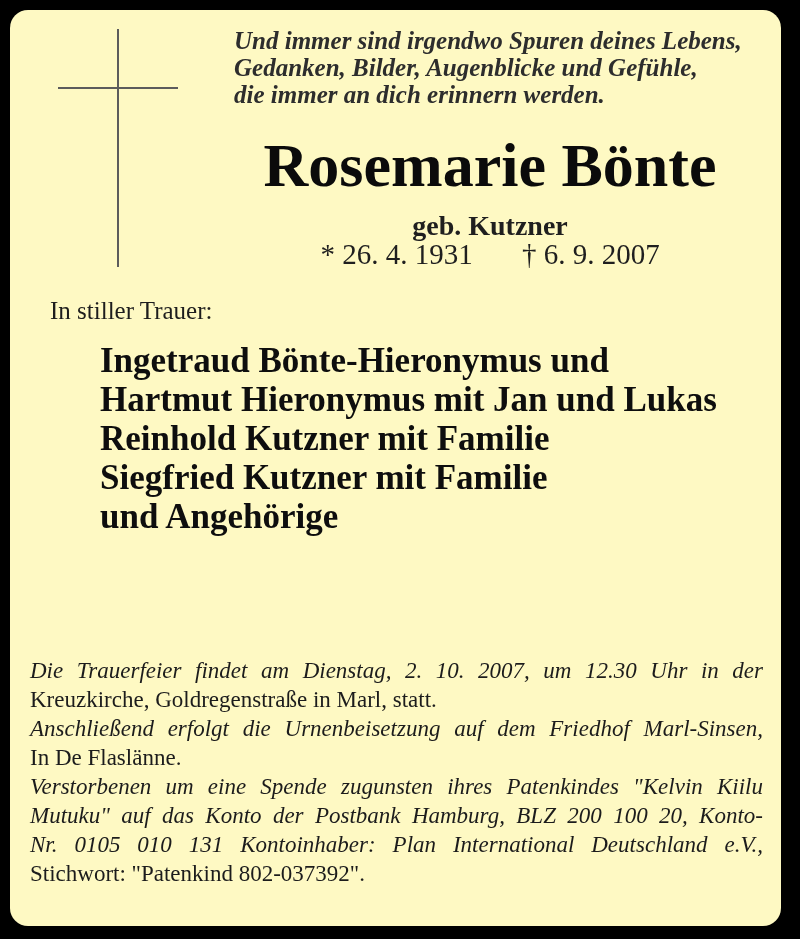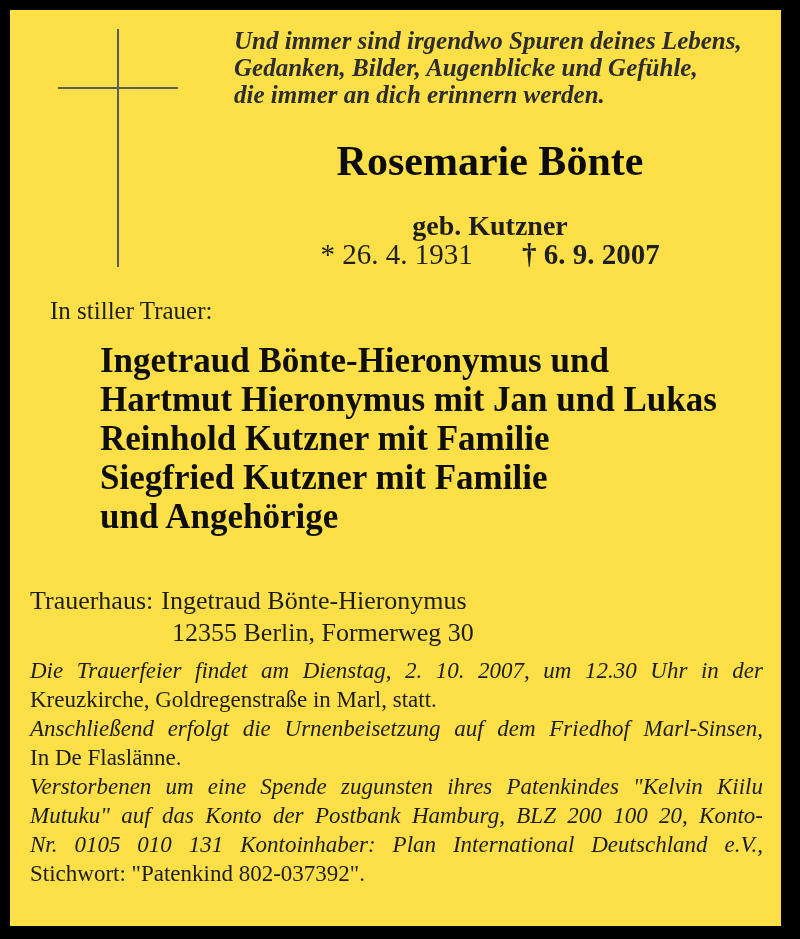--- a/index.html
+++ b/index.html
@@ -7,21 +7,22 @@
     width: 800px; height: 939px;
     position: relative;
     background: #000;
     font-family: "Liberation Serif", "DejaVu Serif", serif;
     overflow: hidden;
   }
   .card {
     position: absolute;
     left: 10px; top: 10px;
     width: 771px; height: 916px;
-    background: #fde047;
+    background: #fef9c3;
+    border-radius: 18px;
   }
   
   .cross { position: absolute; left: 0; top: 0; }
   .cross-v {
     position: absolute; left: 107px; top: 19px;
     width: 2px; height: 238px; background: #5c5c5c;
   }
   .cross-h {
     position: absolute; left: 48px; top: 77px;
     width: 120px; height: 2px; background: #5c5c5c;
@@ -29,37 +30,37 @@
   
   .epigraph {
     position: absolute; left: 224px; top: 17px; width: 540px;
     font-style: italic; font-weight: bold;
     font-size: 25px; line-height: 27px;
     color: #2d2d2d;
     white-space: nowrap;
   }
   
   .title {
-    position: absolute; left: 210px; top: 130px; width: 540px;
+    position: absolute; left: 210px; top: 124px; width: 540px;
     margin: 0; text-align: center;
-    font-size: 42px; font-weight: bold; line-height: 1;
+    font-size: 62px; font-weight: bold; line-height: 1;
     color: #0b0b0b;
   }
   .maiden {
     position: absolute; left: 210px; top: 202px; width: 540px;
     text-align: center; font-size: 28px; line-height: 1;
     color: #1f1f1f;
     font-weight: bold;
   }
   .dates {
     position: absolute; left: 210px; top: 230px; width: 540px;
     text-align: center; font-size: 29px; line-height: 1;
     color: #1f1f1f;
   }
-  .dates .death-date { margin-left: 42px; font-weight: bold; }
+  .dates .death-date { margin-left: 42px; }
   
   .intro {
     position: absolute; left: 20px; top: 288px;
     font-size: 25px; line-height: 1; color: #1d1d1d; margin-left: 20px;
   }
   .mourners {
     position: absolute; left: 90px; top: 331px;
     font-size: 35px; font-weight: bold; line-height: 39px;
     color: #0e0e0e; white-space: nowrap;
   }
@@ -106,26 +107,20 @@
   <div class="intro">In stiller Trauer:</div>
 
   <div class="mourners">
       <div>Ingetraud Bönte-Hieronymus und</div>
       <div>Hartmut Hieronymus mit Jan und Lukas</div>
       <div>Reinhold Kutzner mit Familie</div>
       <div>Siegfried Kutzner mit Familie</div>
       <div>und Angehörige</div>
     </div>
 
-  <div class="trauerhaus">
-    <div>
-      <span>Trauerhaus:</span><span class="th-name">Ingetraud Bönte-Hieronymus</span>
-    </div>
-    <div class="th-address">12355 Berlin, Formerweg 30</div>
-  </div>
 
   <div class="details">
       <div class="jl">Die Trauerfeier findet am Dienstag, 2. 10. 2007, um 12.30 Uhr in der</div>
       <div>Kreuzkirche, Goldregenstraße in Marl, statt.</div>
       <div class="jl">Anschließend erfolgt die Urnenbeisetzung auf dem Friedhof Marl-Sinsen,</div>
       <div>In De Flaslänne.</div>
       <div class="jl">Verstorbenen um eine Spende zugunsten ihres Patenkindes "Kelvin Kiilu</div>
       <div class="jl">Mutuku" auf das Konto der Postbank Hamburg, BLZ 200 100 20, Konto-</div>
       <div class="jl">Nr. 0105 010 131 Kontoinhaber: Plan International Deutschland e.V.,</div>
       <div>Stichwort: "Patenkind 802-037392".</div>

